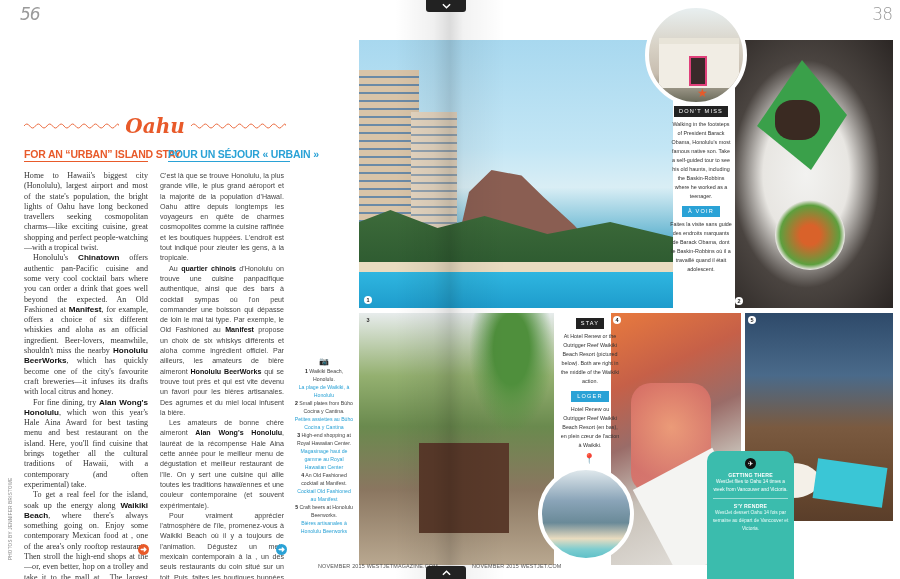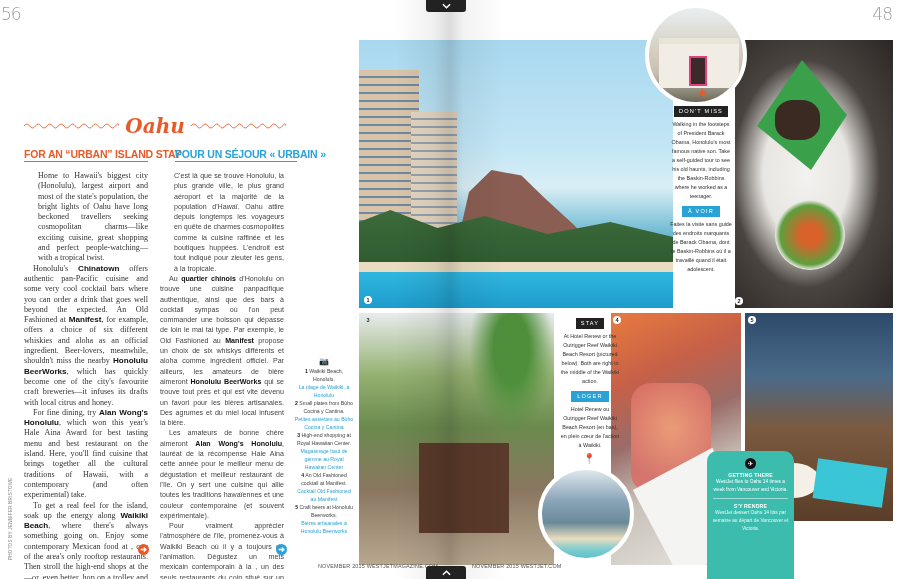--- a/index.html
+++ b/index.html
@@ -5,44 +5,44 @@
   * { box-sizing: border-box; margin: 0; padding: 0; }
   html, body { width: 900px; height: 579px; overflow: hidden; background: #fff; }
   body { position: relative; font-family: "Liberation Sans", sans-serif; }
 
   .spread { position: absolute; left: 0; top: 0; width: 900px; height: 579px; background: #fff; }
   .gutter { position: absolute; left: 395px; top: 0; width: 110px; height: 579px;
     background: linear-gradient(to right, rgba(255,255,255,0) 0%, rgba(0,0,0,0.06) 35%, rgba(0,0,0,0.14) 50%, rgba(0,0,0,0.05) 62%, rgba(255,255,255,0) 100%);
     pointer-events: none; z-index: 5; }
 
   .page-num { position: absolute; top: 4px; font-family: "DejaVu Sans", sans-serif; font-size: 17px; color: #9a9a9a; letter-spacing: -1px; font-weight: 300; }
-  .page-num.left { left: 1px; }
+  .page-num.left { left: 20px; font-style: italic; }
   .page-num.right { right: 8px; }
 
   .nav-tab { position: absolute; left: 426px; width: 40px; height: 12px; background: #222; z-index: 10;
     color: #fff; font-size: 9px; display: flex; align-items: center; justify-content: center; }
   .nav-tab.top { top: 0; border-radius: 0 0 3px 3px; }
   .nav-tab.bottom { bottom: 0; border-radius: 3px 3px 0 0; height: 13px; }
   .nav-tab svg { width: 9px; height: 6px; }
 
   
   .title-row { position: absolute; left: 24px; top: 114px; width: 262px; height: 24px; display: flex; align-items: center; justify-content: center; }
   .wave { flex: 1; height: 8px; }
   .title { font-family: "DejaVu Serif", serif; font-style: italic; font-weight: bold; color: #e85a2a; font-size: 20px; padding: 0 6px; }
 
   .head-en { position: absolute; left: 24px; top: 148px; width: 124px; font-size: 10.5px; font-weight: bold; color: #e85a2a;
     border-bottom: 1px solid #e85a2a; padding-bottom: 1px; letter-spacing: -0.2px; white-space: nowrap; }
-  .head-fr { position: absolute; left: 175px; top: 148px; width: 122px; font-size: 10.5px; font-weight: bold; color: #2aa2d6;
+  .head-fr { position: absolute; left: 168px; top: 148px; width: 122px; font-size: 10.5px; font-weight: bold; color: #2aa2d6;
     border-bottom: 1px solid #2aa2d6; padding-bottom: 1px; letter-spacing: -0.2px; white-space: nowrap; }
 
   .col { position: absolute; top: 171px; text-align: justify; color: #333; line-height: 10.3px; }
   .col.en { left: 24px; width: 124px; font-family: "Liberation Serif", serif; font-size: 8.1px; }
   .col.fr { left: 160px; width: 124px; font-family: "Liberation Sans", sans-serif; font-size: 7.1px; color: #444; }
   .col p { margin: 0; text-indent: 9px; }
-  .col p:first-child { text-indent: 0; margin-left: 14px; }
+  .col p:first-child { text-indent: 0; }
   .col b { font-family: "Liberation Sans", sans-serif; font-weight: bold; color: #111; }
 
   .cont-arrow { position: absolute; width: 11px; height: 11px; border-radius: 50%; color: #fff; font-size: 8px; display: flex; align-items: center; justify-content: center; font-weight: bold; }
   .cont-arrow.en { left: 138px; top: 544px; background: #e85a2a; }
   .cont-arrow.fr { left: 276px; top: 544px; background: #2aa2d6; }
 
   .photo-credit { position: absolute; left: 3px; top: 498px; font-size: 4.5px; color: #888; transform: rotate(-90deg); transform-origin: left top; white-space: nowrap; letter-spacing: 0.3px; }
   .photo-credit { top: 560px; left: 8px; }
 
   
@@ -113,21 +113,21 @@
 
 <div class="spread">
 
   <div class="nav-tab top">
     <svg viewBox="0 0 10 6">
         <path d="M1 1 L5 5 L9 1" stroke="#fff" stroke-width="1.6" fill="none"></path>
       </svg>
   </div>
 
   <div class="page-num left">56</div>
-  <div class="page-num right">48</div>
+  <div class="page-num right">38</div>
 
   <div class="title-row">
     <svg class="wave" viewBox="0 0 100 8" preserveAspectRatio="none">
       <path d="M0 4 Q3 0 6 4 T12 4 T18 4 T24 4 T30 4 T36 4 T42 4 T48 4 T54 4 T60 4 T66 4 T72 4 T78 4 T84 4 T90 4 T96 4 T100 4" stroke="#e85a2a" stroke-width="0.9" fill="none"></path>
     </svg>
     <span class="title">Oahu</span>
     <svg class="wave" viewBox="0 0 100 8" preserveAspectRatio="none">
       <path d="M0 4 Q3 0 6 4 T12 4 T18 4 T24 4 T30 4 T36 4 T42 4 T48 4 T54 4 T60 4 T66 4 T72 4 T78 4 T84 4 T90 4 T96 4 T100 4" stroke="#e85a2a" stroke-width="0.9" fill="none"></path>
     </svg>
   </div>

